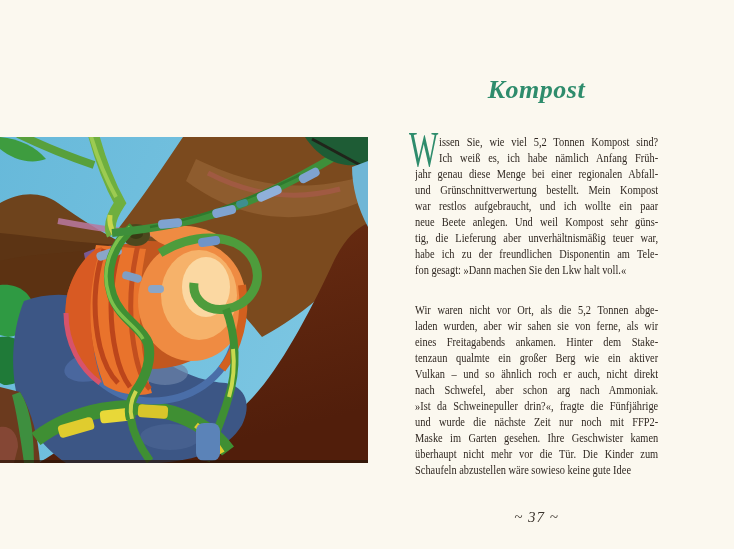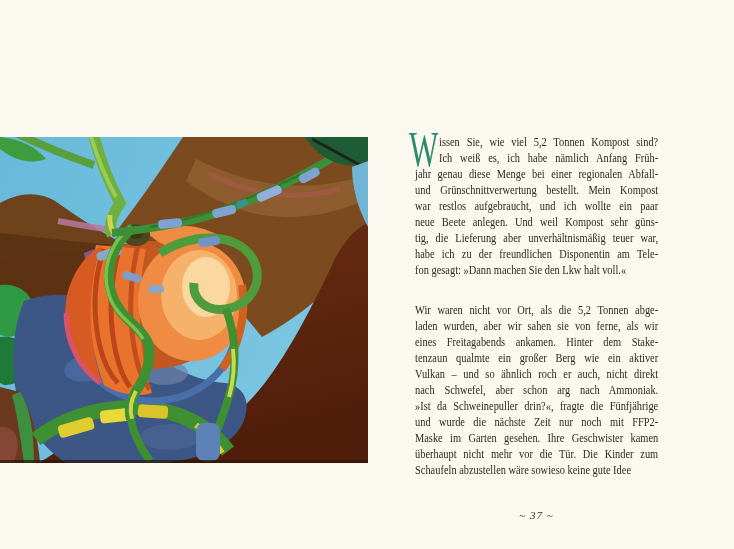--- a/index.html
+++ b/index.html
@@ -63,21 +63,21 @@
     overflow: hidden;
   }
   .tline.tlast { text-align-last: left; }
   .para2 { margin-top: 24px; }
   .page-number {
     position: absolute;
     left: 415px;
     top: 509px;
     width: 243px;
     text-align: center;
-    font-size: 11px;
+    font-size: 15px;
     font-style: italic;
     color: #3A332C;
     letter-spacing: 1px;
   }
 </style>
 </head>
 <body>
 
 <div class="page">
 
@@ -187,20 +187,21 @@
       <g>
         <path d="M305,0 L368,0 L368,26 C340,34 318,20 305,0 Z" fill="#1E5C35"></path>
         <path d="M312,2 L360,28" stroke="#20241A" stroke-width="3"></path>
         <path d="M352,30 L368,24 L368,90 C358,72 352,50 352,30 Z" fill="#6FB6D6"></path>
       </g>
 
       <rect x="0" y="323" width="368" height="3" fill="#2A1508" opacity="0.7"></rect>
     </svg>
   </div>
 
+  <h1 class="chapter-title">Kompost</h1>
 
   <span class="drop-cap">W</span>
 
   <div class="text-block">
     <div class="para">
       <div class="dropcap-spacer"></div>
     <div class="tline">issen Sie, wie viel 5,2 Tonnen Kompost sind?</div>
         <div class="tline">Ich weiß es, ich habe nämlich Anfang Früh-</div>
         <div class="tline">jahr genau diese Menge bei einer regionalen Abfall-</div>
         <div class="tline">und Grünschnittverwertung bestellt. Mein Kompost</div>

